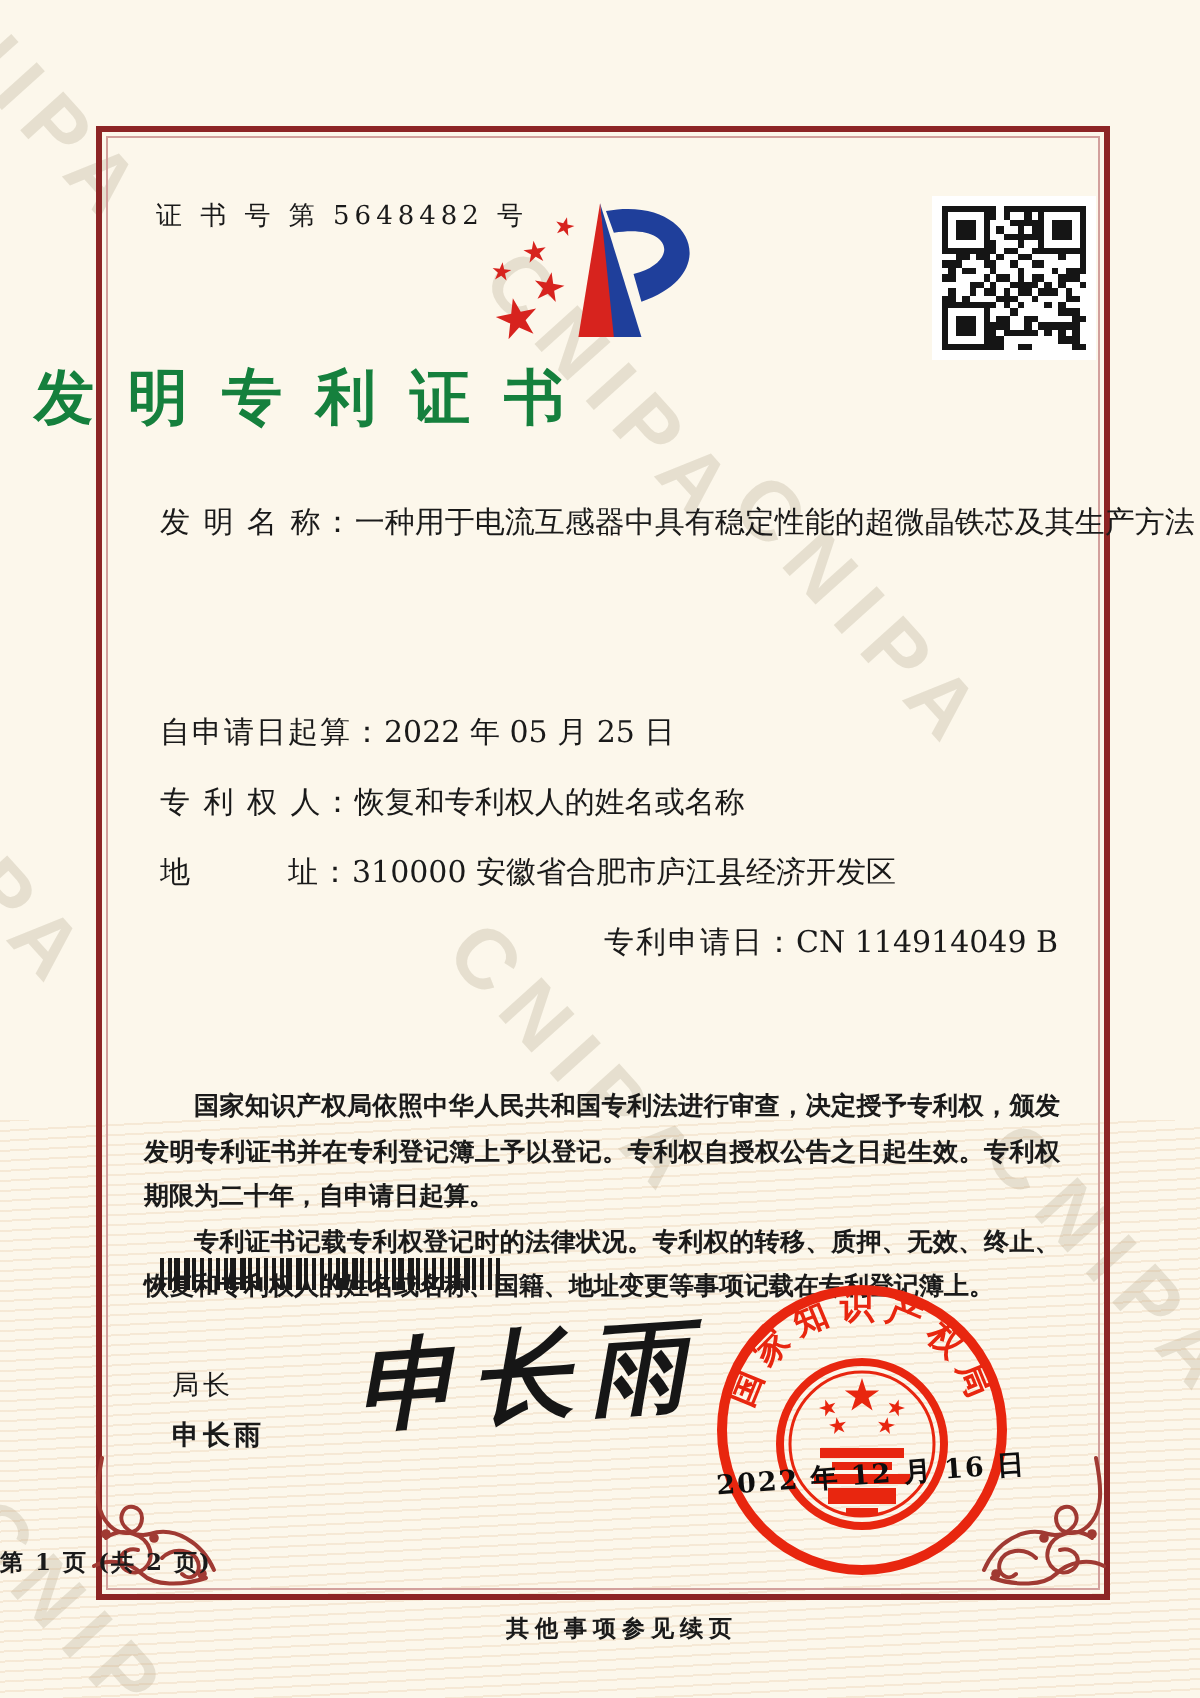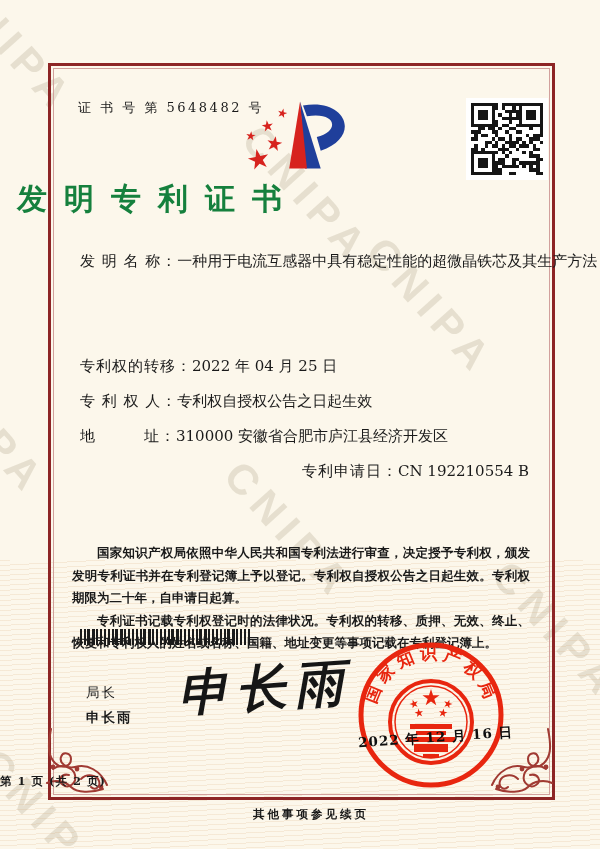--- a/index.html
+++ b/index.html
@@ -581,25 +581,25 @@
         <div></div>
         <div></div>
         <div class="on"></div>
         <div class="on"></div>
       </div>
   </div>
 
   <div class="title">发明专利证书</div>
 
   <div class="field f1"><span class="lab">发 明 名 称：</span><span class="val">一种用于电流互感器中具有稳定性能的超微晶铁芯及其生产方法</span></div>
-  <div class="field f4"><span class="lab">专利权的转移：</span><span class="val">2022 年 04 月 25 日</span></div>
-  <div class="field f5"><span class="lab">专 利 权 人：</span><span class="val">专利权自授权公告之日起生效</span></div>
+  <div class="field f4"><span class="lab">自申请日起算：</span><span class="val">2022 年 05 月 25 日</span></div>
+  <div class="field f5"><span class="lab">专 利 权 人：</span><span class="val">恢复和专利权人的姓名或名称</span></div>
   <div class="field f6"><span class="lab">地　　　址：</span><span class="val">310000 安徽省合肥市庐江县经济开发区</span></div>
   <div class="field f7">
-    <span class="second"><span class="lab">专利申请日：</span><span class="val">CN 192210554 B</span></span>
+    <span class="second"><span class="lab">专利申请日：</span><span class="val">CN 114914049 B</span></span>
   </div>
 
   <div class="body-text">
     <p>国家知识产权局依照中华人民共和国专利法进行审查，决定授予专利权，颁发发明专利证书并在专利登记簿上予以登记。专利权自授权公告之日起生效。专利权期限为二十年，自申请日起算。</p>
     <p>专利证书记载专利权登记时的法律状况。专利权的转移、质押、无效、终止、恢复和专利权人的姓名或名称、国籍、地址变更等事项记载在专利登记簿上。</p>
   </div>
 
   <div class="barcode"></div>
 
   <div class="sig-title">局长</div>

